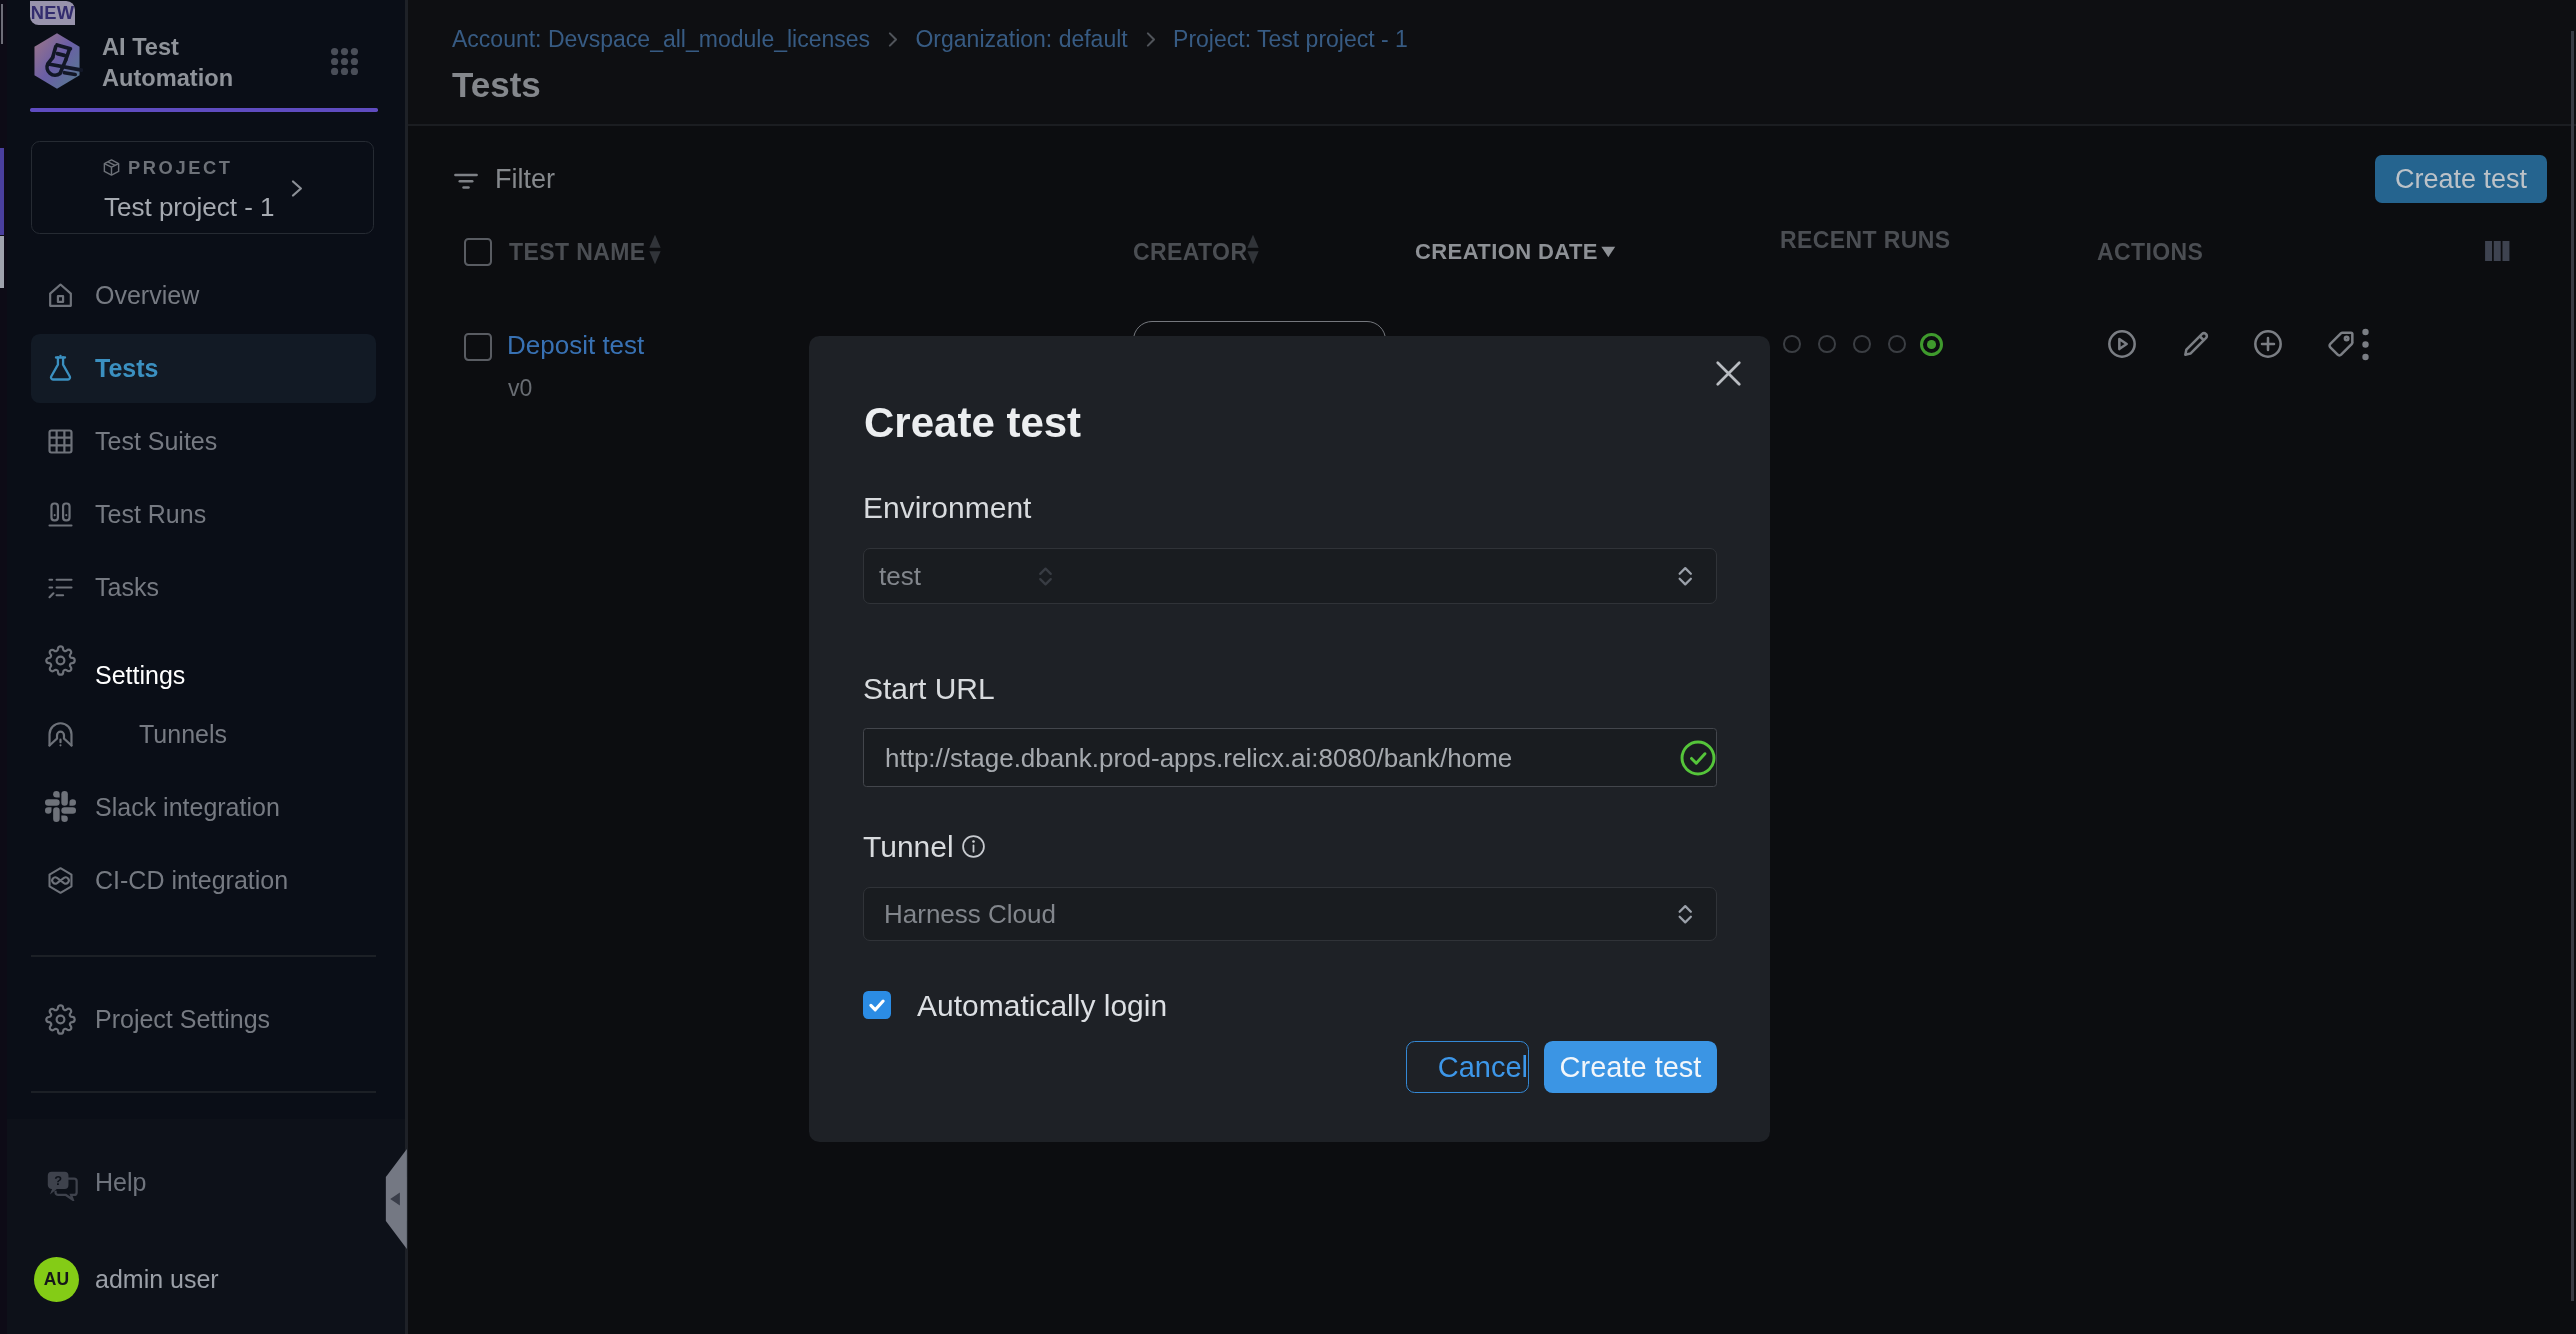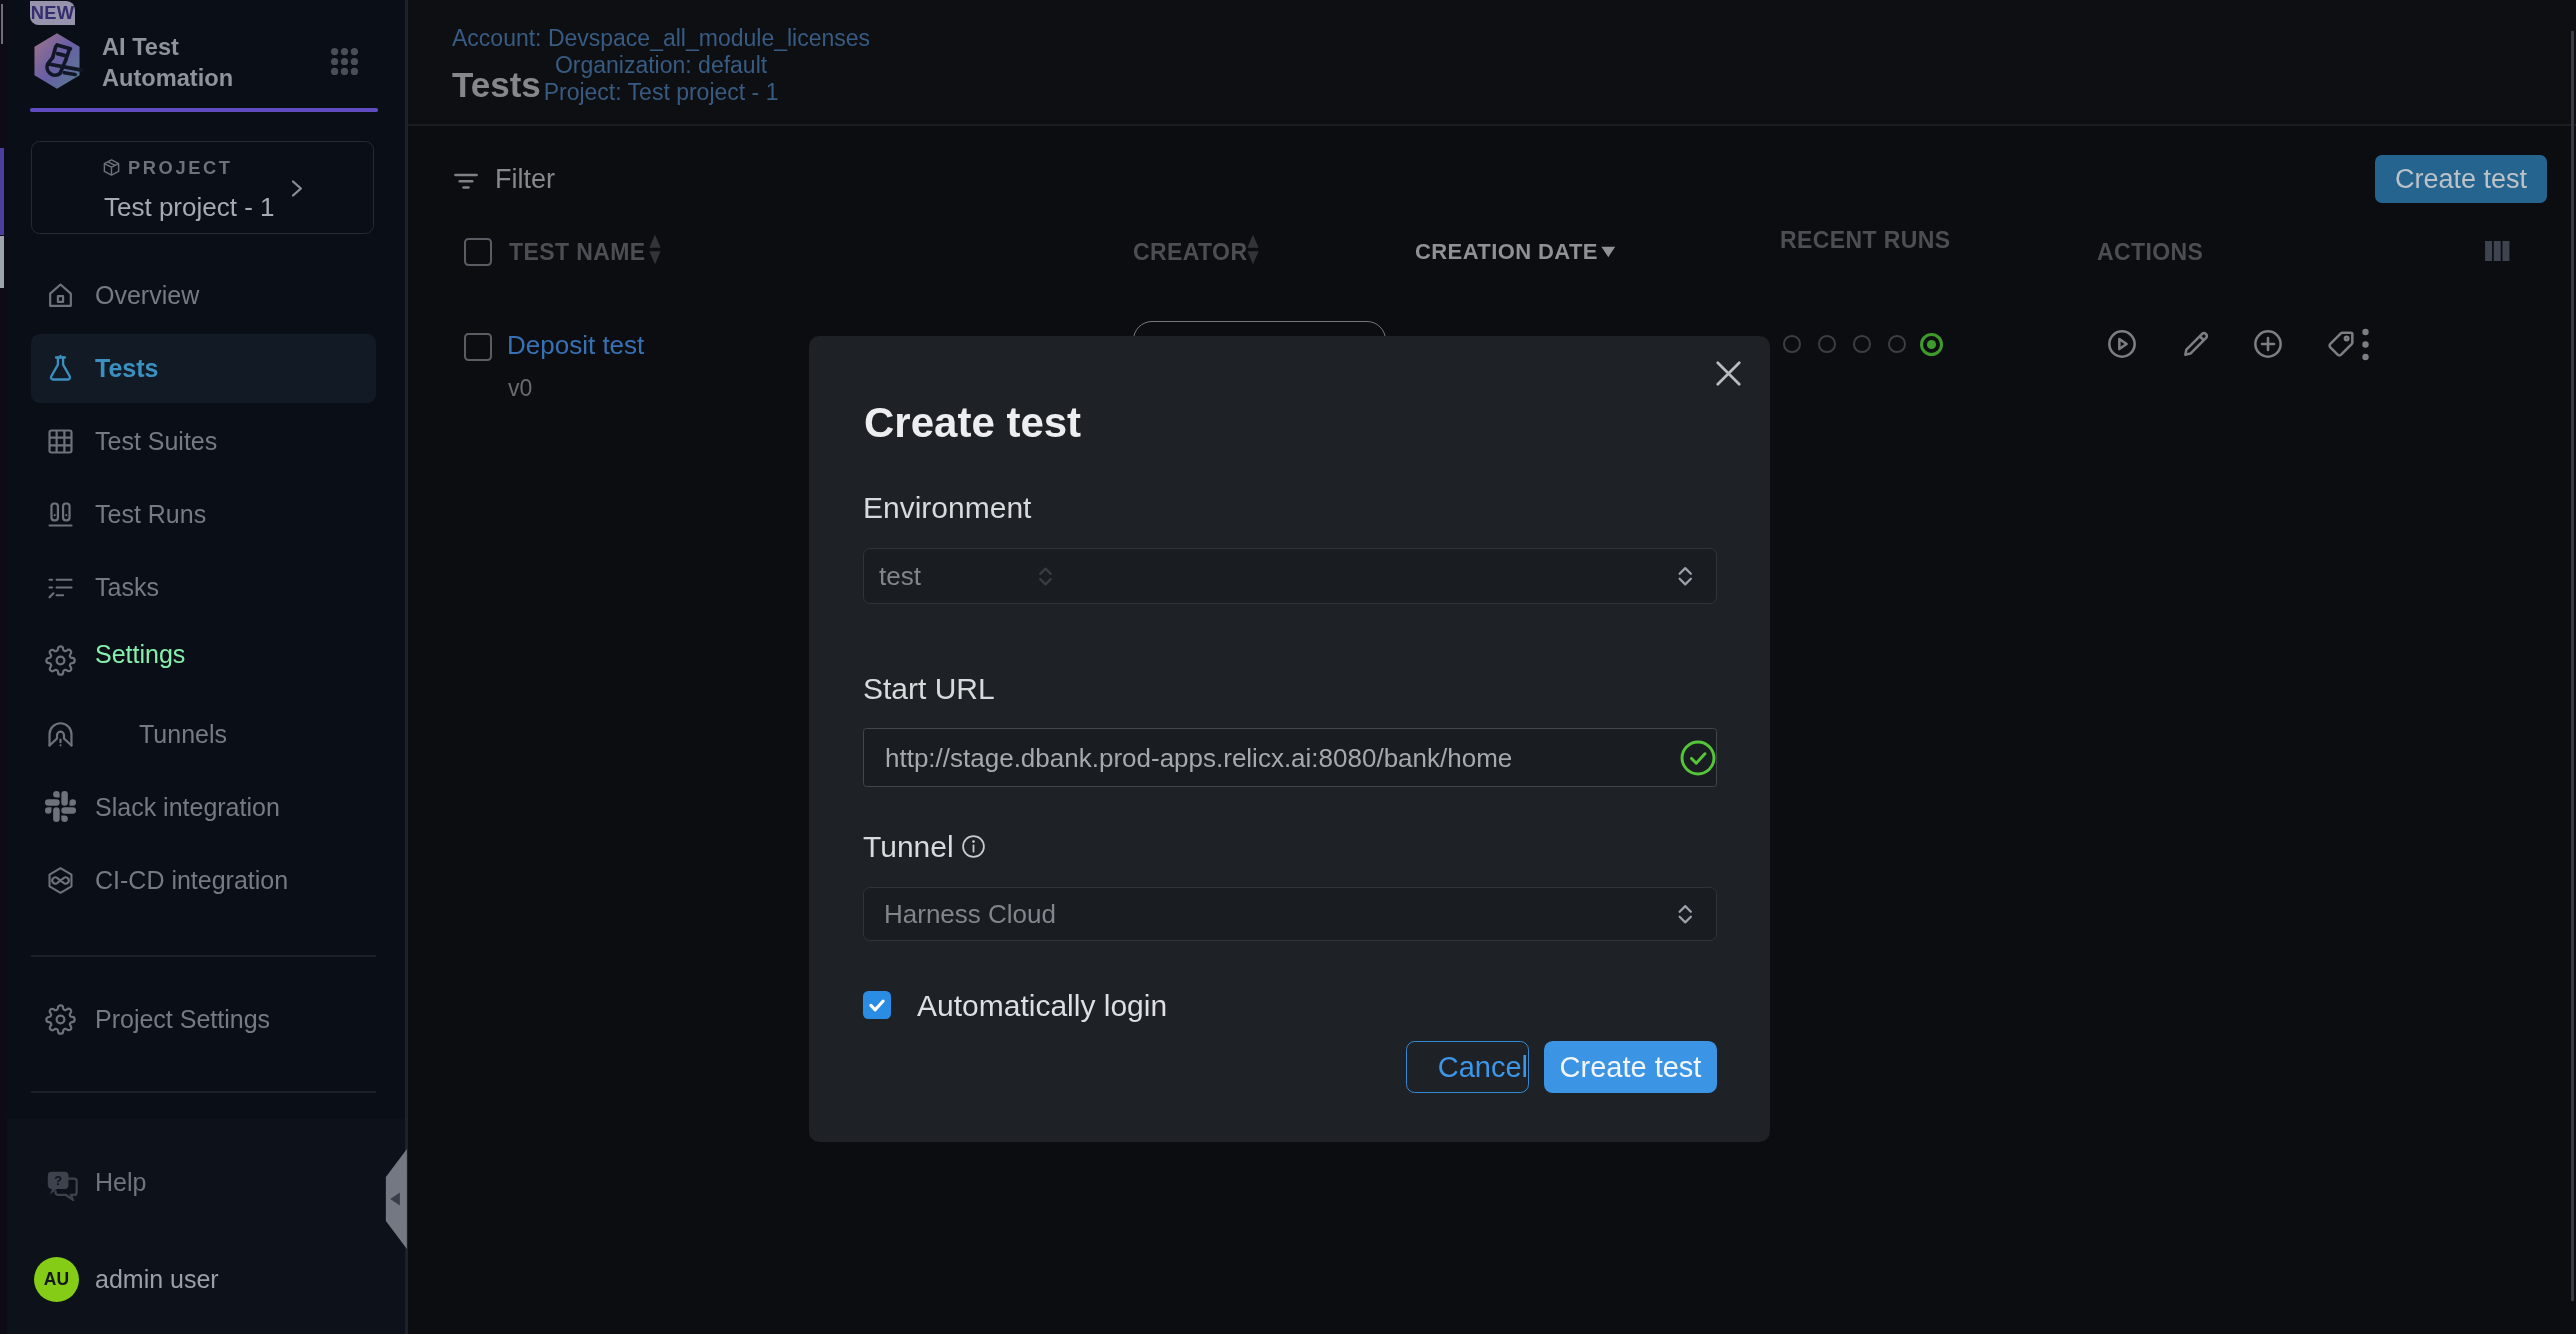--- a/index.html
+++ b/index.html
@@ -112,21 +112,21 @@
     <path d="M9 6 H20.5 M9 12 H20.5 M9 18 H14"></path>
     <path d="M3.5 6 H5.5 M3.5 12 H5.5"></path>
     <path d="M3.5 19.5 L6.5 16.5"></path>
   </svg>
   <div class="abs cv" style="left:95px;top:572px;height:31px;font-size:25px;color:#767a82;">Tasks</div>
 
   <svg class="abs" style="left:45px;top:645px;" width="31" height="31" viewBox="0 0 24 24" fill="none" stroke="#6e727a" stroke-width="1.7" stroke-linecap="round" stroke-linejoin="round">
     <circle cx="12" cy="12" r="3"></circle>
     <path d="M19.4 15a1.65 1.65 0 0 0 .33 1.82l.06.06a2 2 0 0 1 0 2.83 2 2 0 0 1-2.83 0l-.06-.06a1.65 1.65 0 0 0-1.82-.33 1.65 1.65 0 0 0-1 1.51V21a2 2 0 0 1-2 2 2 2 0 0 1-2-2v-.09A1.65 1.65 0 0 0 9 19.4a1.65 1.65 0 0 0-1.82.33l-.06.06a2 2 0 0 1-2.83 0 2 2 0 0 1 0-2.83l.06-.06a1.65 1.65 0 0 0 .33-1.82 1.65 1.65 0 0 0-1.51-1H3a2 2 0 0 1-2-2 2 2 0 0 1 2-2h.09A1.65 1.65 0 0 0 4.6 9a1.65 1.65 0 0 0-.33-1.82l-.06-.06a2 2 0 0 1 0-2.83 2 2 0 0 1 2.83 0l.06.06a1.65 1.65 0 0 0 1.82.33H9a1.65 1.65 0 0 0 1-1.51V3a2 2 0 0 1 2-2 2 2 0 0 1 2 2v.09a1.65 1.65 0 0 0 1 1.51 1.65 1.65 0 0 0 1.82-.33l.06-.06a2 2 0 0 1 2.83 0 2 2 0 0 1 0 2.83l-.06.06a1.65 1.65 0 0 0-.33 1.82V9a1.65 1.65 0 0 0 1.51 1H21a2 2 0 0 1 2 2 2 2 0 0 1-2 2h-.09a1.65 1.65 0 0 0-1.51 1z"></path>
   </svg>
-  <div class="abs cv" style="left:95px;top:639px;height:31px;font-size:25px;color:#86efac;">Settings</div>
+  <div class="abs cv" style="left:95px;top:660px;height:31px;font-size:25px;color:#ffffff;">Settings</div>
 
   <svg class="abs" style="left:45px;top:719px;" width="31" height="31" viewBox="0 0 24 24" fill="none" stroke="#6e727a" stroke-width="1.7" stroke-linecap="round">
     <path d="M3.5 20.5 V11.8 A 8.5 8.5 0 0 1 20.5 11.8 V20.5"></path>
     <path d="M3.5 20.5 L9.3 15.2 V12.5 A 2.7 2.7 0 0 1 14.7 12.5 V15.2 L20.5 20.5"></path>
     <path d="M12 16 V18"></path>
     <circle cx="12" cy="20.4" r="0.8" fill="#6e727a" stroke="none"></circle>
   </svg>
   <div class="abs cv" style="left:95px;top:719px;height:31px;font-size:25px;color:#767a82;margin-left:44px;">Tunnels</div>
 
   <svg class="abs" style="left:45px;top:791px;" width="31" height="31" viewBox="0 0 24 24" fill="#6e727a">
@@ -169,21 +169,21 @@
   </div>
   <div class="abs cv" style="left:95px;top:1264px;height:31px;font-size:25px;color:#9ba0a8;">admin user</div>
 
   <svg class="abs" style="left:384px;top:1149px;" width="23" height="100" viewBox="0 0 26 114">
     <path d="M26 0 L26 114 L2 82 L2 32 Z" fill="#747883"></path>
     <path d="M7 57 L18 49.5 L18 64.5 Z" fill="#3a3e4a"></path>
   </svg>
 
   <div class="abs" style="left:408px;top:0;width:2168px;height:124px;background:#0e0f12;"></div>
 
-  <div class="abs cv" style="left:452px;top:24.5px;height:30px;font-size:23px;color:#375b83;flex-direction:column;">
+  <div class="abs cv" style="left:452px;top:24.5px;height:30px;font-size:23px;color:#375b83;">
     <span>Account: Devspace_all_module_licenses</span>
     <svg width="21" height="21" viewBox="0 0 24 24" style="margin:0 12.2px;" fill="none" stroke="#50545a" stroke-width="2.4" stroke-linecap="round" stroke-linejoin="round">
         <path d="M9 5 L16 12 L9 19"></path>
       </svg>
     <span>Organization: default</span>
     <svg width="21" height="21" viewBox="0 0 24 24" style="margin:0 12.2px;" fill="none" stroke="#50545a" stroke-width="2.4" stroke-linecap="round" stroke-linejoin="round">
         <path d="M9 5 L16 12 L9 19"></path>
       </svg>
     <span>Project: Test project - 1</span>
   </div>

